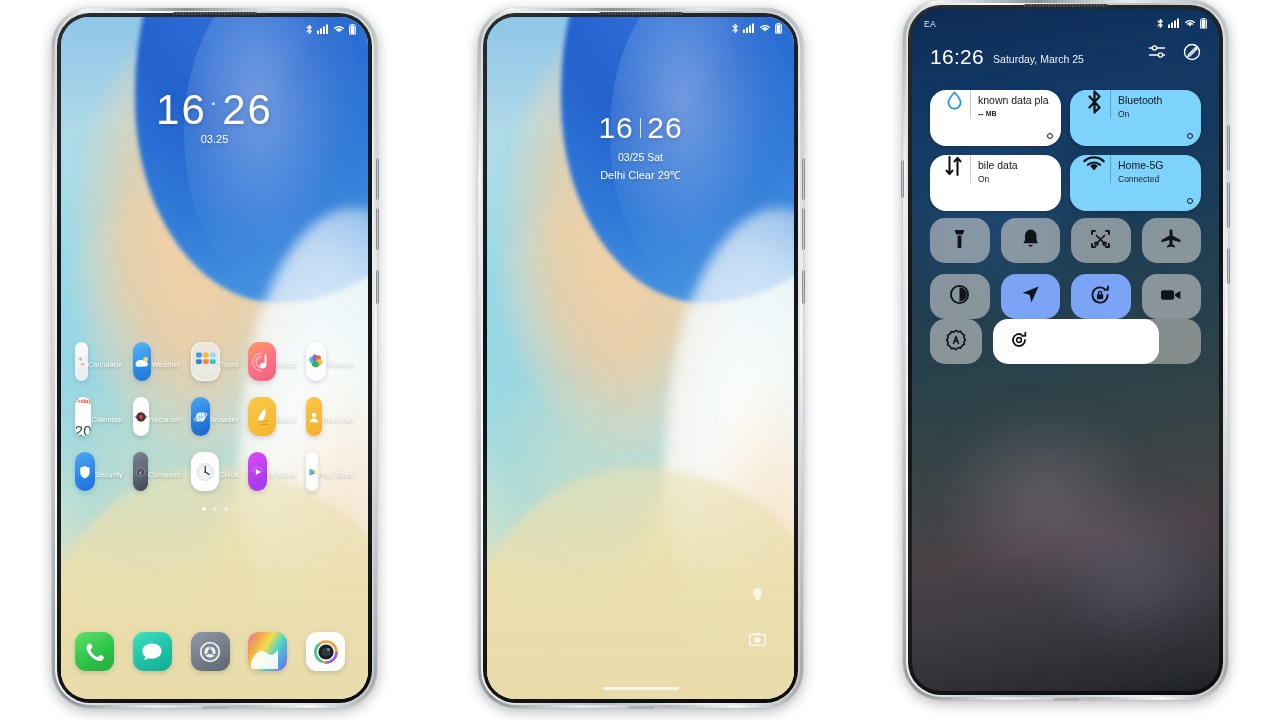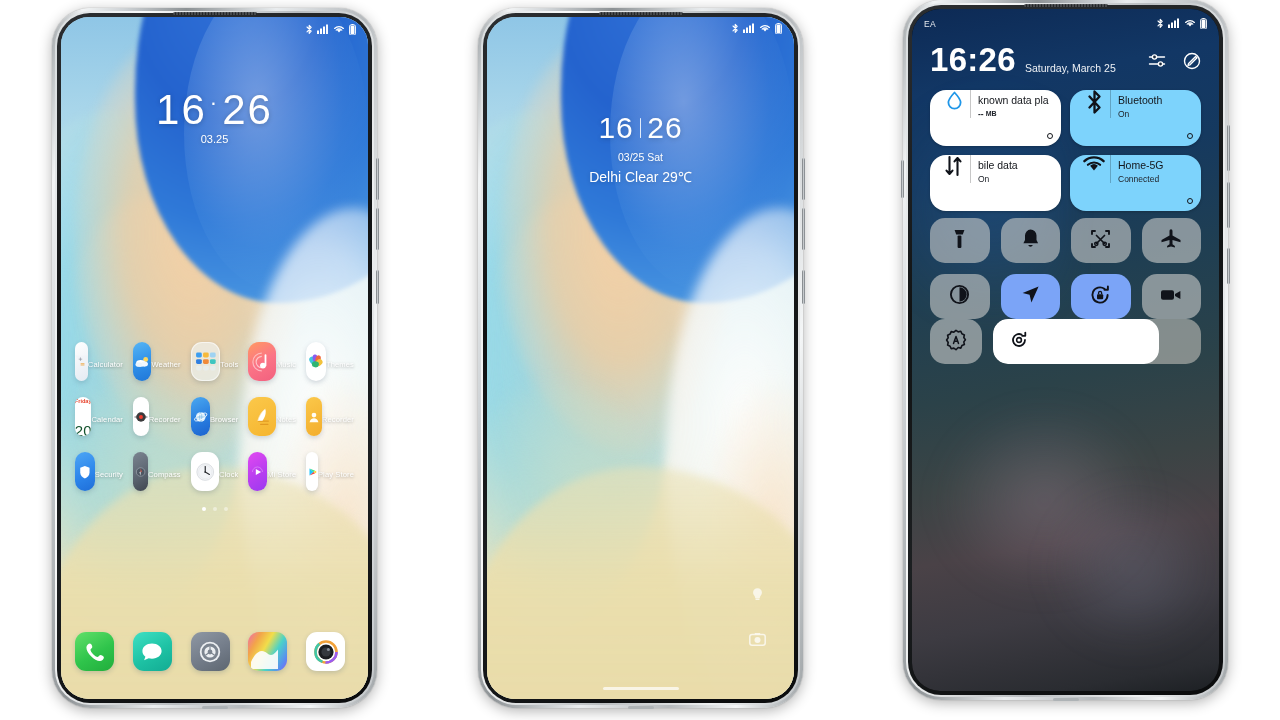--- a/index.html
+++ b/index.html
@@ -156,42 +156,42 @@
 
   
   .ls-clock { position:absolute; top:96px; left:0; right:0; text-align:center; color:#fff; z-index:10; }
   .ls-time {
     font-size: 30px; font-weight: 300; letter-spacing: 1px; line-height:1;
     display:flex; justify-content:center; align-items:center; gap:6px;
     text-shadow:0 1px 5px rgba(0,0,0,.18);
   }
   .ls-time .bar { width:1.5px; height:20px; background:rgba(255,255,255,.85); border-radius:1px; }
   .ls-date { font-size:10.5px; margin-top:8px; text-shadow:0 1px 4px rgba(0,0,0,.18); }
-  .ls-weather { font-size:14px; margin-top:4px; text-shadow:0 1px 4px rgba(0,0,0,.18); }
+  .ls-weather { font-size:11px; margin-top:4px; text-shadow:0 1px 4px rgba(0,0,0,.18); }
   .ls-torch { position:absolute; right:28px; bottom:92px; z-index:14; opacity:.78; }
   .ls-cam { position:absolute; right:28px; bottom:48px; z-index:14; opacity:.8; }
   .homebar {
     position:absolute; bottom:9px; left:50%; transform:translateX(-50%);
     width:76px; height:3.5px; border-radius:3px; background:rgba(255,255,255,.7); z-index:14;
   }
 
   
   .qs-bg { position:absolute; inset:0; overflow:hidden;
     background: linear-gradient(170deg,#0d2a55 0%,#123765 12%,#15395f 24%,#203f52 40%,
       #2b4249 54%,#3b4445 66%,#4a4247 76%,#3d3b42 86%,#2a2c31 96%,#1d2024 100%);
   }
   .qs-bg .sheen1 { position:absolute; top:58%; left:8%; width:70%; height:28%;
     background: radial-gradient(ellipse at 50% 50%, rgba(178,150,170,.30), rgba(0,0,0,0) 70%); filter:blur(16px); }
   .qs-bg .sheen2 { position:absolute; top:70%; left:44%; width:56%; height:24%;
     background: radial-gradient(ellipse at 50% 50%, rgba(150,160,190,.22), rgba(0,0,0,0) 70%); filter:blur(18px); }
   .qs-bg .sheen3 { position:absolute; top:12%; left:-10%; width:60%; height:34%;
     background: radial-gradient(ellipse at 60% 50%, rgba(40,95,160,.35), rgba(0,0,0,0) 72%); filter:blur(14px); }
 
   .qs-header { position:absolute; top:34px; left:18px; right:18px; display:flex; align-items:flex-end; z-index:12; }
-  .qs-time { font-size:33px; color:#fff; font-weight:700; letter-spacing:.3px; line-height:1; }
+  .qs-time { font-size:21px; color:#fff; font-weight:400; letter-spacing:.3px; line-height:1; }
   .qs-date { font-size:10.5px; color:#eef1f5; margin-left:9px; margin-bottom:2px; }
   .qs-hactions { margin-left:auto; display:flex; gap:16px; margin-bottom:2px; }
 
   .qs-big { position:absolute; top:81px; left:18px; right:18px; z-index:12;
     display:grid; grid-template-columns:1fr 1fr; gap:9px; }
   .tile-big { height:56px; border-radius:16px; display:flex; align-items:flex-start; padding:0 12px;
     position:relative; box-shadow:0 1px 3px rgba(0,0,0,.22); }
   .tile-big.light { background:#ffffff; }
   .tile-big.blue  { background:#7dd3fc; }
   .tb-icon { width:24px; display:flex; align-items:center; justify-content:center; flex:0 0 24px; }

